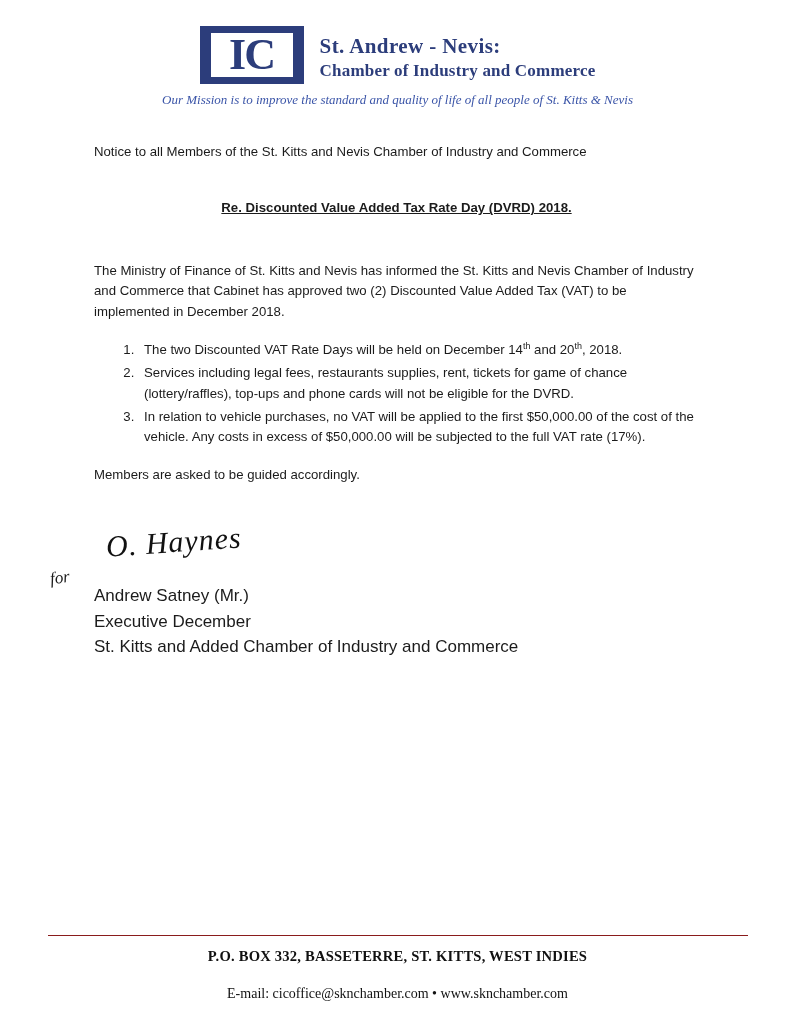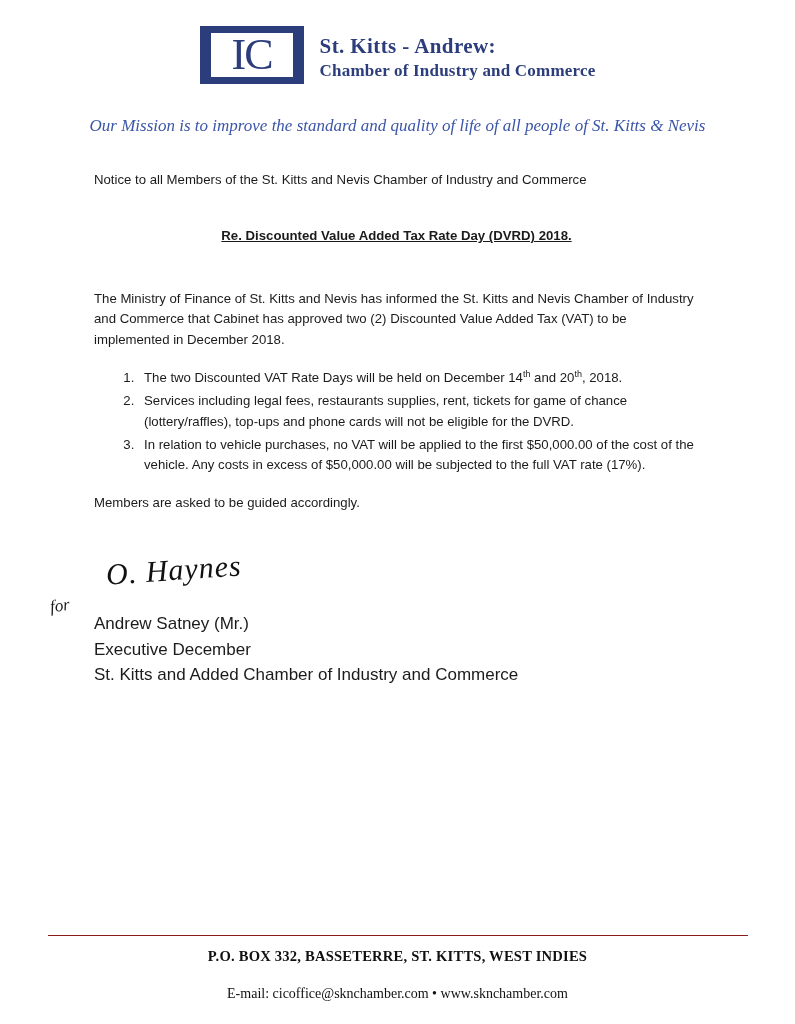--- a/index.html
+++ b/index.html
@@ -56,21 +56,21 @@
   .logo .ic {
     position: absolute;
     left: 0;
     top: 0;
     width: 104px;
     height: 58px;
     display: flex;
     align-items: center;
     justify-content: center;
     font-family: "Liberation Serif", serif;
-    font-weight: normal;
+    font-weight: bold;
     font-size: 44px;
     color: #2c3d7b;
     letter-spacing: -2px;
     line-height: 1;
   }
   .org-names {
     font-family: "Liberation Serif", serif;
     color: #2c3d7b;
     font-weight: bold;
     padding-top: 6px;
@@ -82,23 +82,23 @@
   }
   .org-line2 {
     font-size: 17px;
     letter-spacing: 0.2px;
     line-height: 1.35;
   }
   .mission {
     text-align: center;
     font-family: "Liberation Serif", serif;
     font-style: italic;
-    font-size: 17px;
+    font-size: 13px;
     color: #3b55a8;
-    margin-top: 32px;
+    margin-top: 8px;
   }
 
   
   .content {
     padding: 0 96px 0 94px;
     margin-top: 34px;
     font-size: 13.2px;
     line-height: 1.55;
     color: #1b1b1b;
   }
@@ -197,21 +197,21 @@
 
 <div class="page">
 
   <div class="letterhead">
     <div class="logo">
       <div class="block"></div>
       <div class="inner-white"></div>
       <div class="ic">IC</div>
     </div>
     <div class="org-names">
-      <div class="org-line1">St. Kitts - Andrew:</div>
+      <div class="org-line1">St. Andrew - Nevis:</div>
       <div class="org-line2">Chamber of Industry and Commerce</div>
     </div>
   </div>
 
   <div class="mission">Our Mission is to improve the standard and quality of life of all people of St. Kitts &amp; Nevis</div>
 
   <div class="content">
 
 
     <div class="notice-to">Notice to all Members of the St. Kitts and Nevis Chamber of Industry and Commerce</div>

